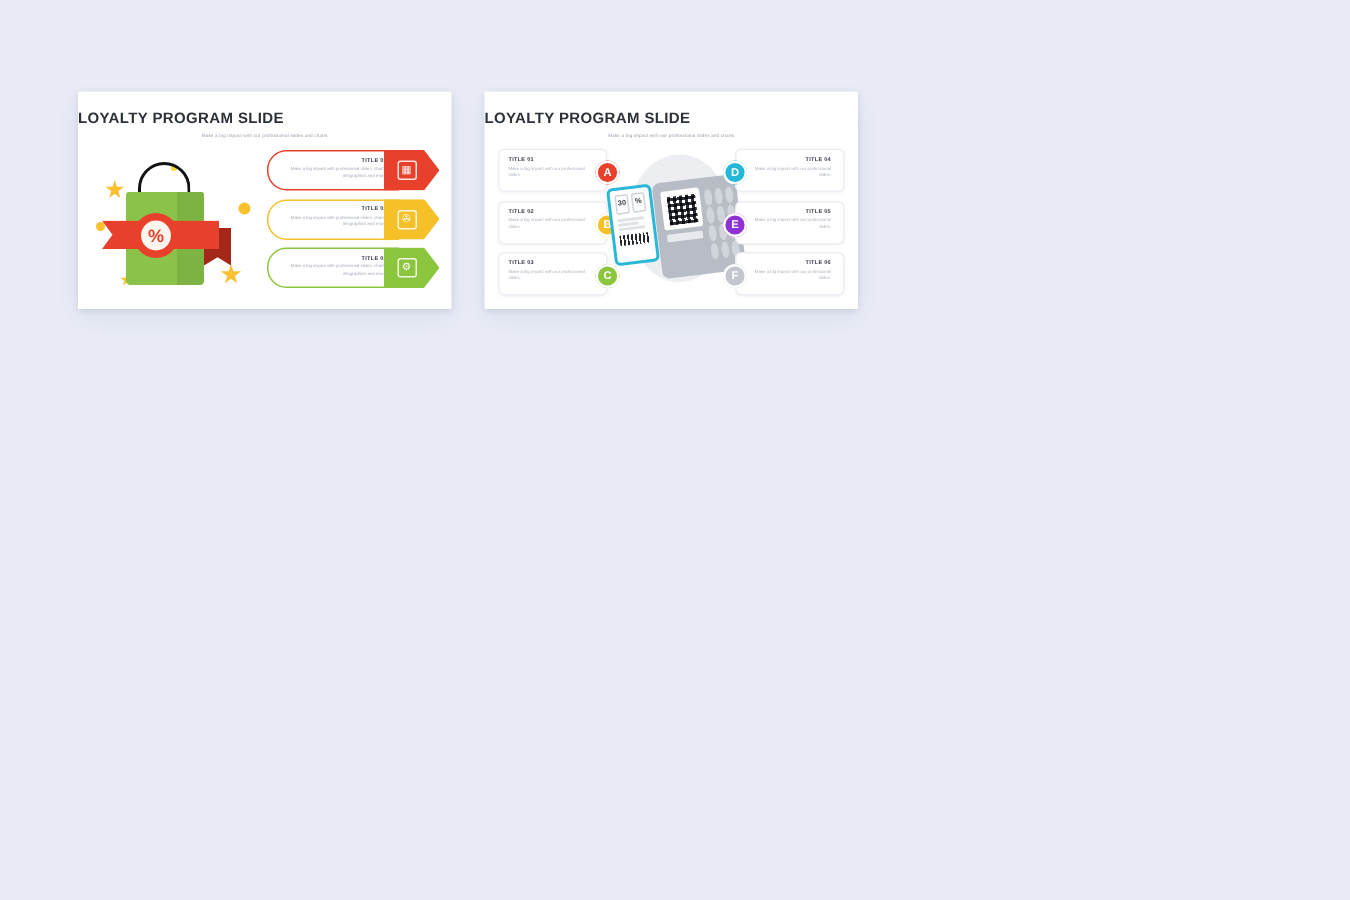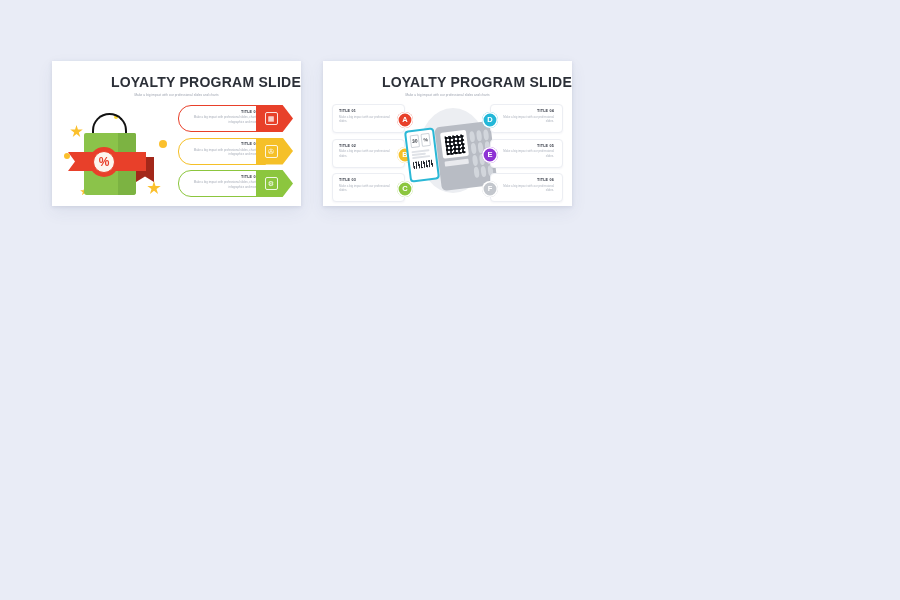--- a/index.html
+++ b/index.html
@@ -15,22 +15,22 @@
   .slide {
     position: absolute;
     background: #ffffff;
     box-shadow: 0 1px 4px rgba(60,70,110,.13), 0 6px 16px rgba(60,70,110,.07);
     overflow: hidden;
   }
   #slide-1 { left: 52px; top: 61px; width: 249px; height: 145px; }
   #slide-2 { left: 323px; top: 61px; width: 249px; height: 145px; }
 
   .slide-title {
-    text-align: right;
-    font-size: 14px;
+    text-align: left;
+    font-size: 10px;
     font-weight: bold;
     letter-spacing: .25px;
     color: #2c3038;
     margin-top: 13px;
   }
   .slide-sub {
     text-align: center;
     font-size: 3.1px;
     color: #9aa0ad;
     margin-top: 3px;

